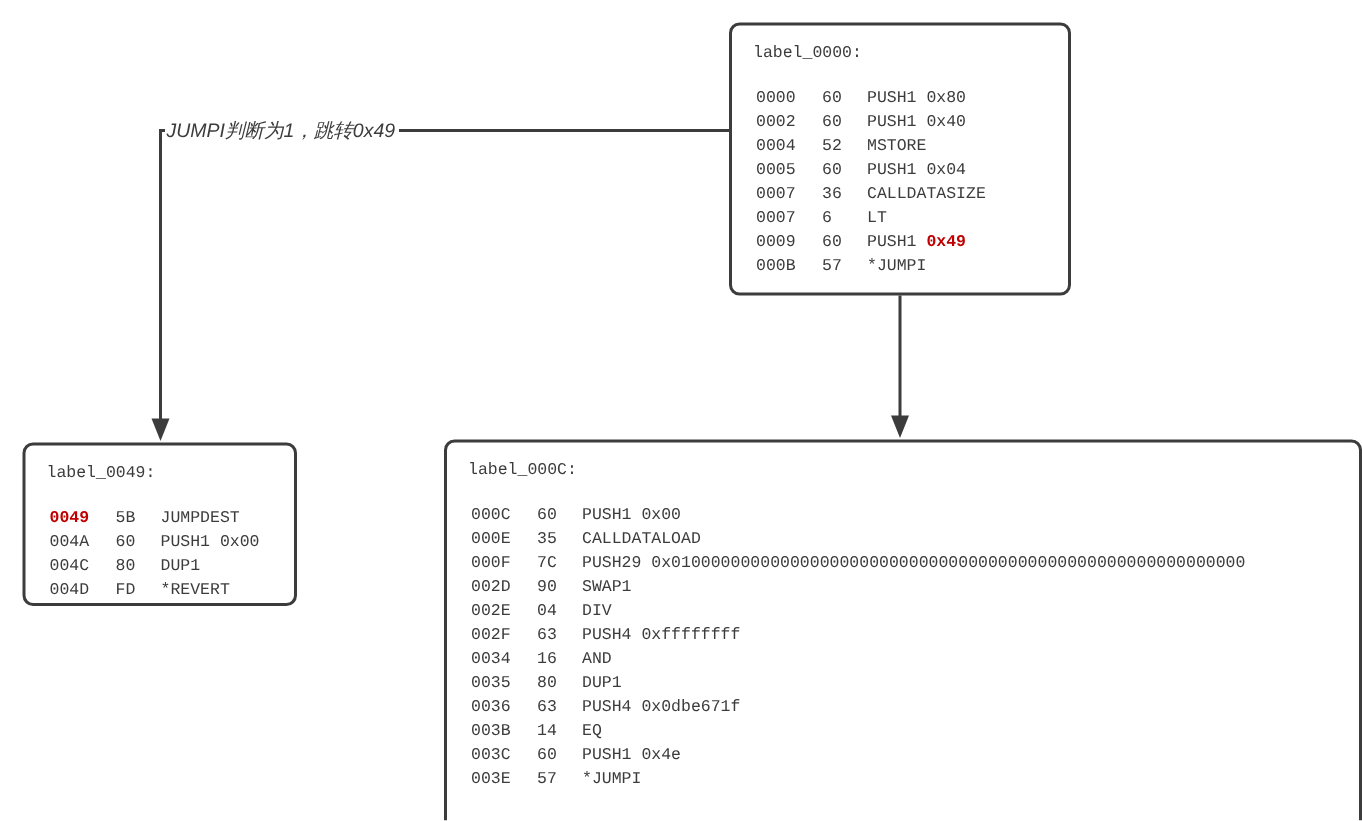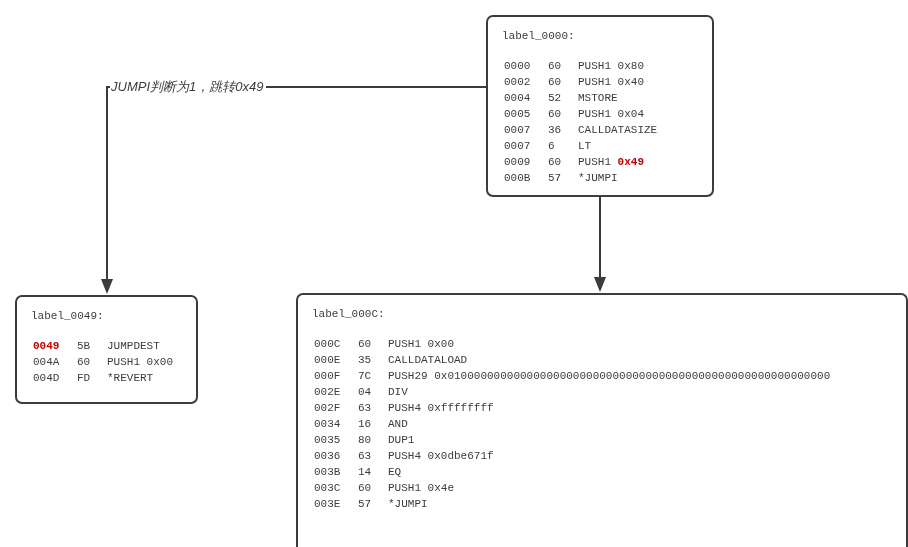--- a/index.html
+++ b/index.html
@@ -96,30 +96,32 @@
         <div class="ins-row"><span class="addr">0009</span><span class="op">60</span><span class="mn">PUSH1 </span><span class="hl">0x49</span></div>
         <div class="ins-row"><span class="addr">000B</span><span class="op">57</span><span class="mn">*JUMPI</span></div>
       </div>
   </div>
 
   <div class="block" style="left:15px; top:295px; width:183px; height:109px;">
     <div class="block-title">label_0049:</div>
     <div class="block-body">
         <div class="ins-row"><span class="addr hl">0049</span><span class="op">5B</span><span class="mn">JUMPDEST</span></div>
         <div class="ins-row"><span class="addr">004A</span><span class="op">60</span><span class="mn">PUSH1 0x00</span></div>
+        <div class="ins-row"><span class="addr">004C</span><span class="op">80</span><span class="mn">DUP1</span></div>
         <div class="ins-row"><span class="addr">004D</span><span class="op">FD</span><span class="mn">*REVERT</span></div>
       </div>
   </div>
 
   <div class="block" style="left:296px; top:293px; width:612px; height:264px;">
     <div class="block-title">label_000C:</div>
     <div class="block-body">
         <div class="ins-row"><span class="addr">000C</span><span class="op">60</span><span class="mn">PUSH1 0x00</span></div>
         <div class="ins-row"><span class="addr">000E</span><span class="op">35</span><span class="mn">CALLDATALOAD</span></div>
         <div class="ins-row"><span class="addr">000F</span><span class="op">7C</span><span class="mn">PUSH29 0x0100000000000000000000000000000000000000000000000000000000</span></div>
+        <div class="ins-row"><span class="addr">002D</span><span class="op">90</span><span class="mn">SWAP1</span></div>
         <div class="ins-row"><span class="addr">002E</span><span class="op">04</span><span class="mn">DIV</span></div>
         <div class="ins-row"><span class="addr">002F</span><span class="op">63</span><span class="mn">PUSH4 0xffffffff</span></div>
         <div class="ins-row"><span class="addr">0034</span><span class="op">16</span><span class="mn">AND</span></div>
         <div class="ins-row"><span class="addr">0035</span><span class="op">80</span><span class="mn">DUP1</span></div>
         <div class="ins-row"><span class="addr">0036</span><span class="op">63</span><span class="mn">PUSH4 0x0dbe671f</span></div>
         <div class="ins-row"><span class="addr">003B</span><span class="op">14</span><span class="mn">EQ</span></div>
         <div class="ins-row"><span class="addr">003C</span><span class="op">60</span><span class="mn">PUSH1 0x4e</span></div>
         <div class="ins-row"><span class="addr">003E</span><span class="op">57</span><span class="mn">*JUMPI</span></div>
       </div>
   </div>

